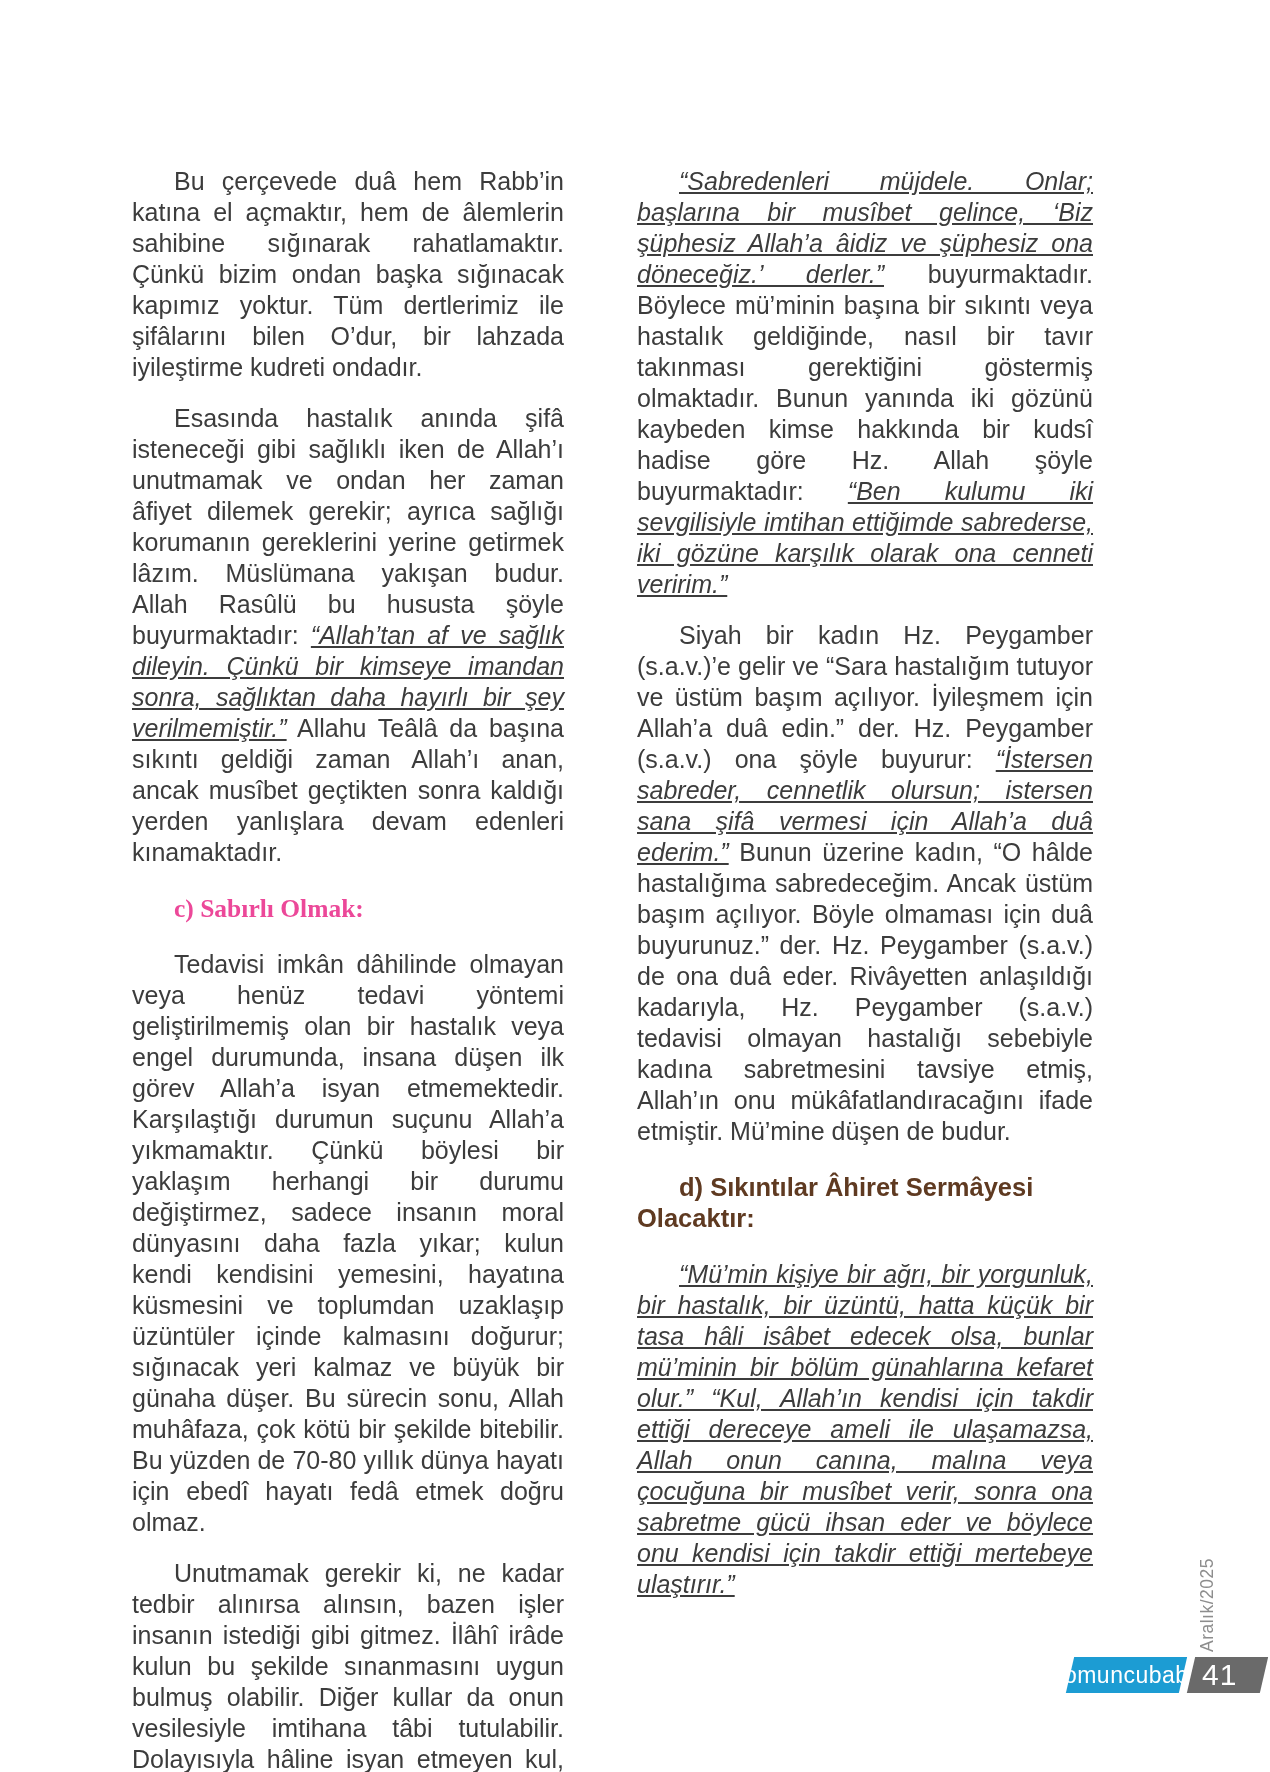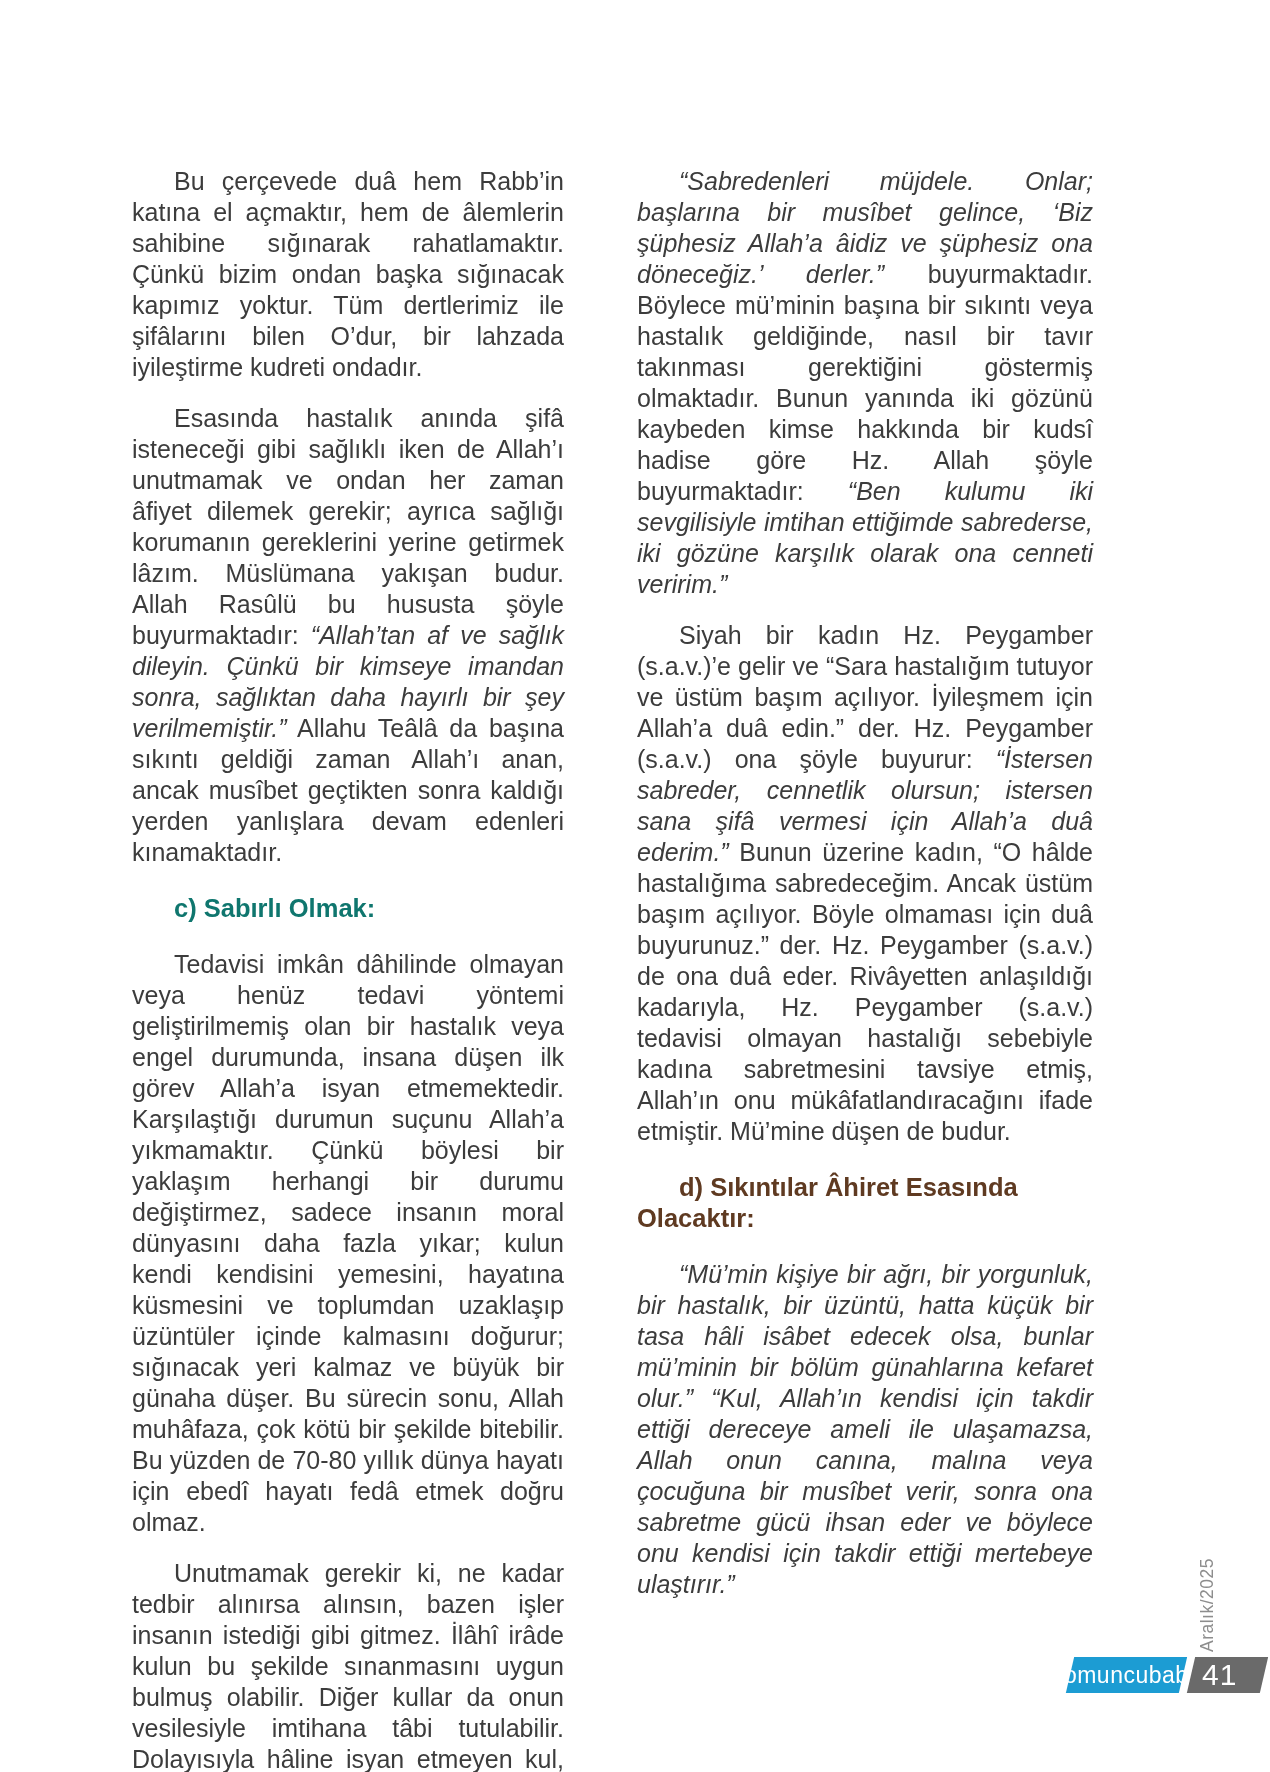--- a/index.html
+++ b/index.html
@@ -14,21 +14,21 @@
     color:#3c3c3c; text-align:justify;
     font-weight:300;
   }
   .col-left  { left:132px; width:432px; }
   .col-right { left:637px; width:456px; }
   .col p { margin:0 0 20px 0; text-indent:42px; }
   .col h3 {
     margin:25px 0; font-size:25.5px; line-height:31px;
     color:#5f3a21; font-weight:600; text-indent:42px; text-align:left;
   }
-  .col em { font-style:italic; }
+  .col em { font-style:italic;text-decoration:underline; }
   
   .brand-box {
     position:absolute; left:1070px; top:1657px; width:113px; height:36px;
     transform:skewX(-13deg);
     display:flex; align-items:center; justify-content:center;
   }
   .brand-box .label {
     transform:skewX(13deg); color:#ffffff; font-size:23px;
     font-weight:300; letter-spacing:0.5px;
   }
@@ -49,28 +49,28 @@
   }
 </style>
 </head>
 <body>
 
 <div class="page">
 
   <div class="col col-left" style="color: rgb(60, 60, 60);">
       <p><span>Bu çerçevede duâ hem Rabb’in katına el açmaktır, hem de âlemlerin sahibine sığınarak rahatlamaktır. Çünkü bizim ondan başka sığınacak kapımız yoktur. Tüm dertlerimiz ile şifâlarını bilen O’dur, bir lahzada iyileştirme kudreti ondadır.</span></p>
       <p><span>Esasında hastalık anında şifâ isteneceği gibi sağlıklı iken de Allah’ı unutmamak ve ondan her zaman âfiyet dilemek gerekir; ayrıca sağlığı korumanın gereklerini yerine getirmek lâzım. Müslümana yakışan budur. Allah Rasûlü bu hususta şöyle buyurmaktadır: </span><em>“Allah’tan af ve sağlık dileyin. Çünkü bir kimseye imandan sonra, sağlıktan daha hayırlı bir şey verilmemiştir.”</em><span> Allahu Teâlâ da başına sıkıntı geldiği zaman Allah’ı anan, ancak musîbet geçtikten sonra kaldığı yerden yanlışlara devam edenleri kınamaktadır.</span></p>
-      <h3 style="color: #0f766e;">c) Sabırlı Olmak:</h3>
+      <h3 style="color: #ec4899; font-family: Liberation Serif, serif;">c) Sabırlı Olmak:</h3>
       <p><span>Tedavisi imkân dâhilinde olmayan veya henüz tedavi yöntemi geliştirilmemiş olan bir hastalık veya engel durumunda, insana düşen ilk görev Allah’a isyan etmemektedir. Karşılaştığı durumun suçunu Allah’a yıkmamaktır. Çünkü böylesi bir yaklaşım herhangi bir durumu değiştirmez, sadece insanın moral dünyasını daha fazla yıkar; kulun kendi kendisini yemesini, hayatına küsmesini ve toplumdan uzaklaşıp üzüntüler içinde kalmasını doğurur; sığınacak yeri kalmaz ve büyük bir günaha düşer. Bu sürecin sonu, Allah muhâfaza, çok kötü bir şekilde bitebilir. Bu yüzden de 70-80 yıllık dünya hayatı için ebedî hayatı fedâ etmek doğru olmaz.</span></p>
       <p><span>Unutmamak gerekir ki, ne kadar tedbir alınırsa alınsın, bazen işler insanın istediği gibi gitmez. İlâhî irâde kulun bu şekilde sınanmasını uygun bulmuş olabilir. Diğer kullar da onun vesilesiyle imtihana tâbi tutulabilir. Dolayısıyla hâline isyan etmeyen kul, bu tavrının karşılığını büyük mükâfat olarak Allah katında bulacaktır.</span></p>
     </div>
   <div class="col col-right" style="color: rgb(60, 60, 60);">
       <p><em>“Sabredenleri müjdele. Onlar; başlarına bir musîbet gelince, ‘Biz şüphesiz Allah’a âidiz ve şüphesiz ona döneceğiz.’ derler.”</em><span> buyurmaktadır. Böylece mü’minin başına bir sıkıntı veya hastalık geldiğinde, nasıl bir tavır takınması gerektiğini göstermiş olmaktadır. Bunun yanında iki gözünü kaybeden kimse hakkında bir kudsî hadise göre Hz. Allah şöyle buyurmaktadır: </span><em>“Ben kulumu iki sevgilisiyle imtihan ettiğimde sabrederse, iki gözüne karşılık olarak ona cenneti veririm.”</em></p>
       <p><span>Siyah bir kadın Hz. Peygamber (s.a.v.)’e gelir ve “Sara hastalığım tutuyor ve üstüm başım açılıyor. İyileşmem için Allah’a duâ edin.” der. Hz. Peygamber (s.a.v.) ona şöyle buyurur: </span><em>“İstersen sabreder, cennetlik olursun; istersen sana şifâ vermesi için Allah’a duâ ederim.”</em><span> Bunun üzerine kadın, “O hâlde hastalığıma sabredeceğim. Ancak üstüm başım açılıyor. Böyle olmaması için duâ buyurunuz.” der. Hz. Peygamber (s.a.v.) de ona duâ eder. Rivâyetten anlaşıldığı kadarıyla, Hz. Peygamber (s.a.v.) tedavisi olmayan hastalığı sebebiyle kadına sabretmesini tavsiye etmiş, Allah’ın onu mükâfatlandıracağını ifade etmiştir. Mü’mine düşen de budur.</span></p>
-      <h3 style="color: rgb(95, 58, 33);">d) Sıkıntılar Âhiret Esasında Olacaktır:</h3>
+      <h3 style="color: rgb(95, 58, 33);">d) Sıkıntılar Âhiret Sermâyesi Olacaktır:</h3>
       <p><em>“Mü’min kişiye bir ağrı, bir yorgunluk, bir hastalık, bir üzüntü, hatta küçük bir tasa hâli isâbet edecek olsa, bunlar mü’minin bir bölüm günahlarına kefaret olur.” “Kul, Allah’ın kendisi için takdir ettiği dereceye ameli ile ulaşamazsa, Allah onun canına, malına veya çocuğuna bir musîbet verir, sonra ona sabretme gücü ihsan eder ve böylece onu kendisi için takdir ettiği mertebeye ulaştırır.”</em></p>
     </div>
 
   <div class="issue-date" style="color: rgb(141, 141, 141);">Aralık/2025</div>
 
   <div class="brand-box" style="background: rgb(28, 156, 211);">
     <span class="label">somuncubaba</span>
   </div>
 
   <div class="pagenum-box" style="background: rgb(106, 106, 106);">

